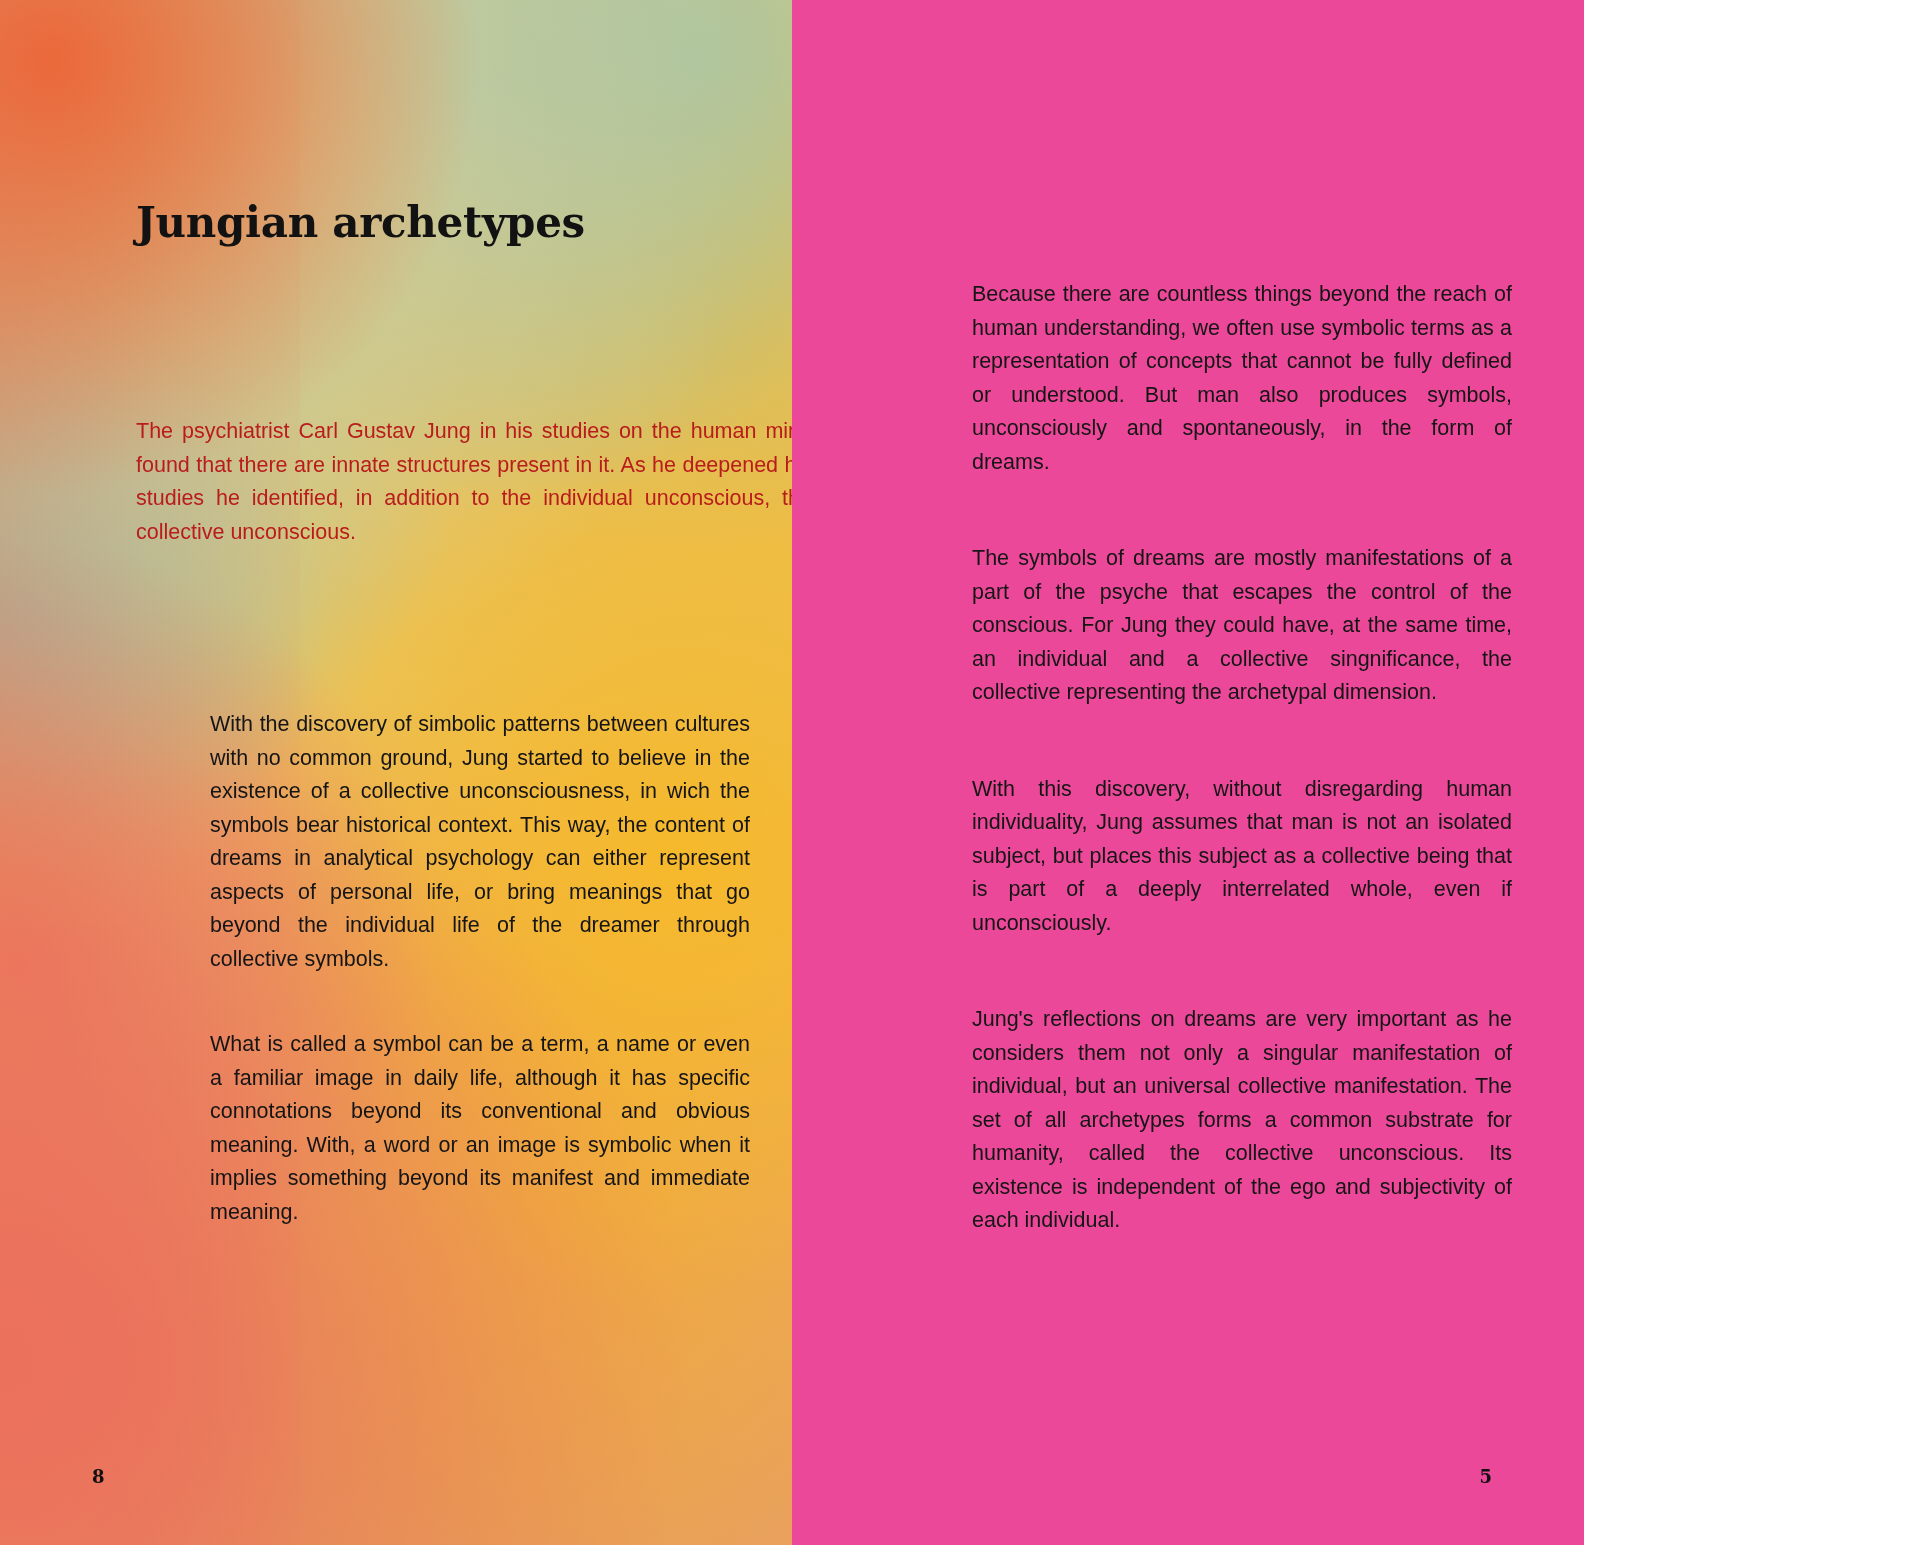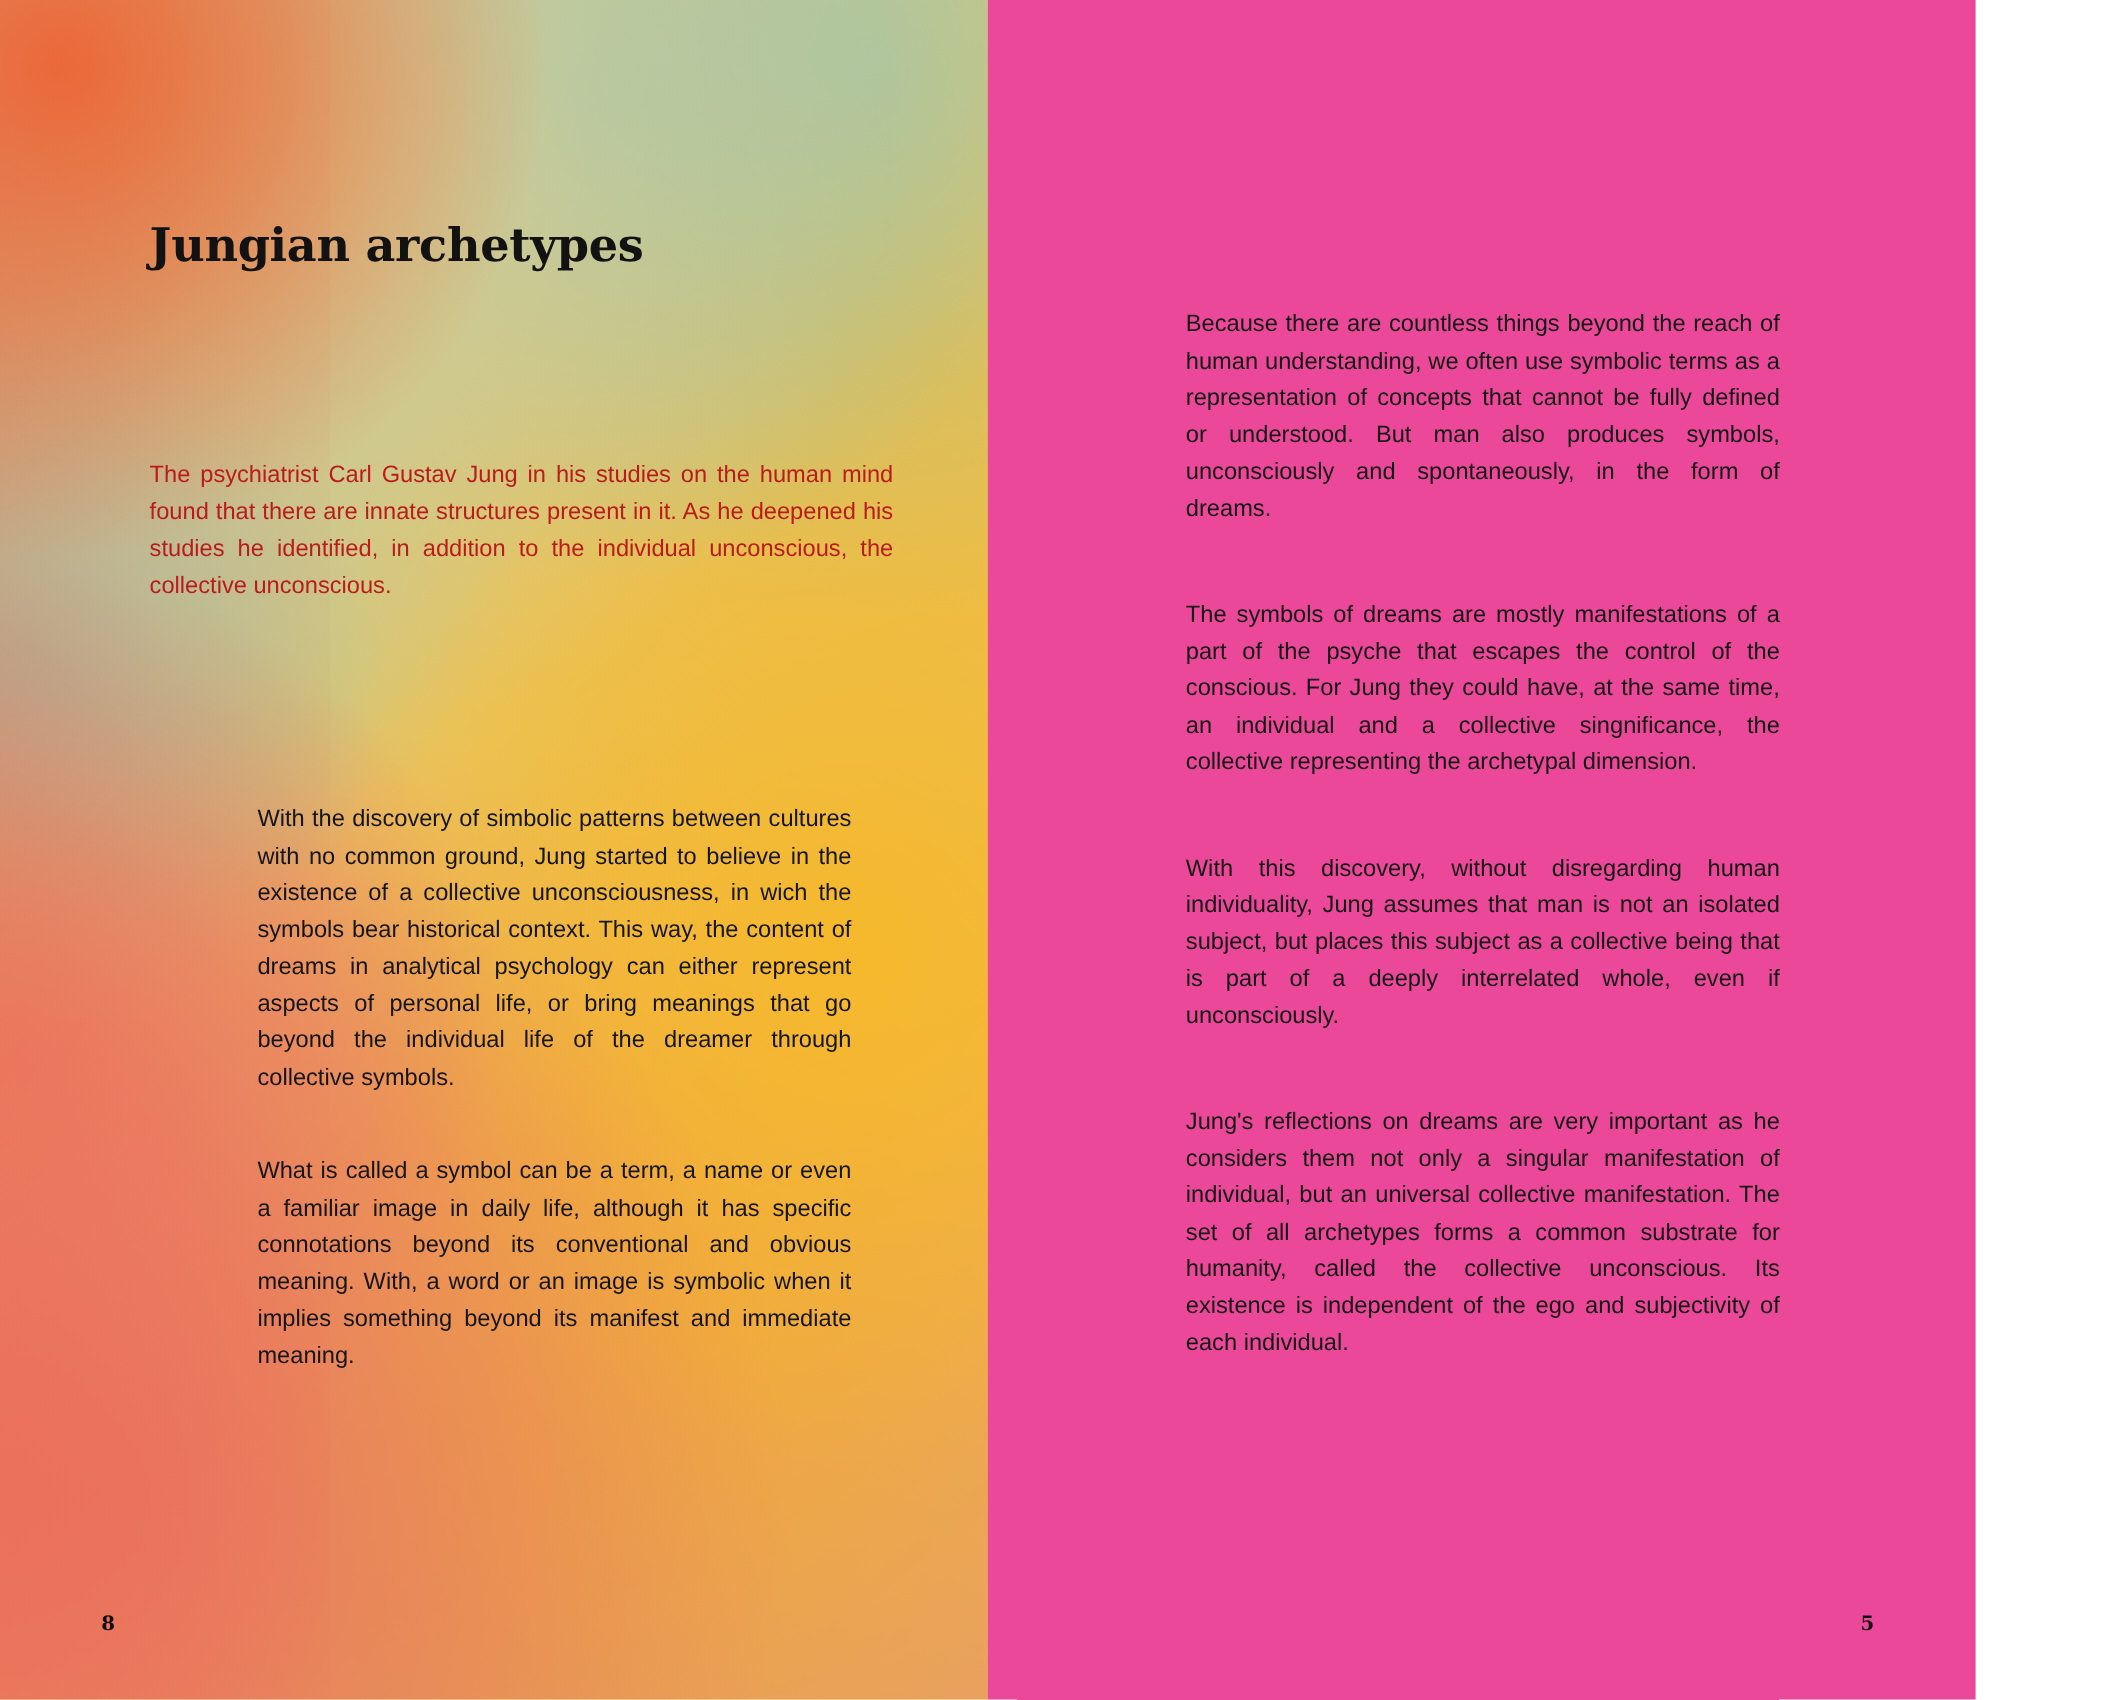--- a/index.html
+++ b/index.html
@@ -8,21 +8,21 @@
     background: #ffffff;
   }
   body {
     width: 1920px;
     height: 1545px;
     font-family: "Liberation Sans", sans-serif;
     overflow: hidden;
   }
   .spread {
     position: relative;
-    width: 1796px;
+    width: 1584px;
     height: 1545px;
     display: flex;
   }
 
   
   .page-left {
     position: relative;
     width: 960px;
     height: 1545px;
     overflow: hidden;
@@ -86,23 +86,22 @@
     font-size: 21.5px;
     line-height: 33.5px;
     color: #b91c1c;
     text-align: justify;
     margin: 0;
   }
 
   .left-indent-block {
     position: absolute;
     left: 210px;
-    top: 728px;
+    top: 708px;
     width: 540px;
-    margin-left: 24px;
   }
   .left-indent-block p {
     margin: 0 0 52px 0;
     font-size: 21.5px;
     line-height: 33.5px;
     color: #151515;
     text-align: justify;
   }
   .left-indent-block p:last-child { margin-bottom: 0; }
 

